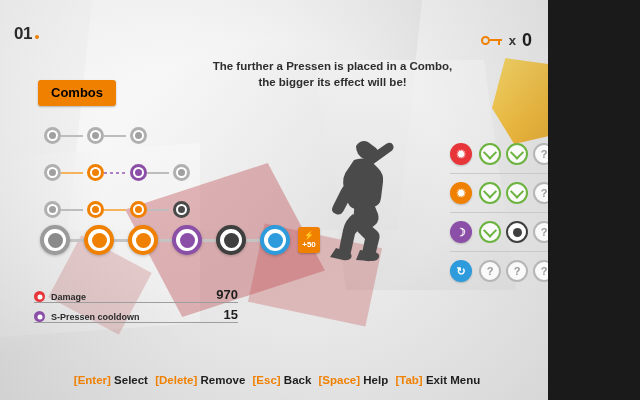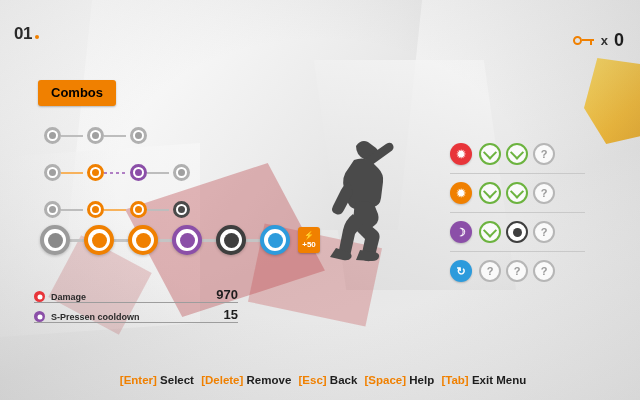--- a/index.html
+++ b/index.html
@@ -2,21 +2,21 @@
 <html><head>
 <meta charset="utf-8">
 <style>
   html, body {
     margin: 0;
     padding: 0;
     background: #1a1a1a;
   }
   #screen {
     position: relative;
-    width: 640px;
+    width: 548px;
     height: 400px;
     overflow: hidden;
     font-family: "Liberation Sans", sans-serif;
     background: #f2f2f2;
   }
   
   .bg-base {
     position: absolute;
     inset: 0;
     background: linear-gradient(160deg, #fdfdfd 0%, #f0f0f0 35%, #e6e6e6 60%, #efefef 100%);
@@ -426,20 +426,24 @@
   <div class="keycount">
     <span class="key-icon">
       <span class="ring"></span>
         <span class="shaft"></span>
         <span class="tooth"></span>
     </span>
     <span class="key-x">x</span>
     <span class="key-num">0</span>
   </div>
 
+  <div class="hint">
+    <div>The further a Pressen is placed in a Combo,</div>
+    <div>the bigger its effect will be!</div>
+  </div>
 
   <div class="combos-tab">Combos</div>
 
   <div class="graph">
 
     <div class="link" style="left:21px; top:17px; width:22px;"></div>
     <div class="link" style="left:64px; top:17px; width:22px;"></div>
     <div class="node small gray" style="left:4px; top:9px;">
         <span class="core"></span>
       </div>

